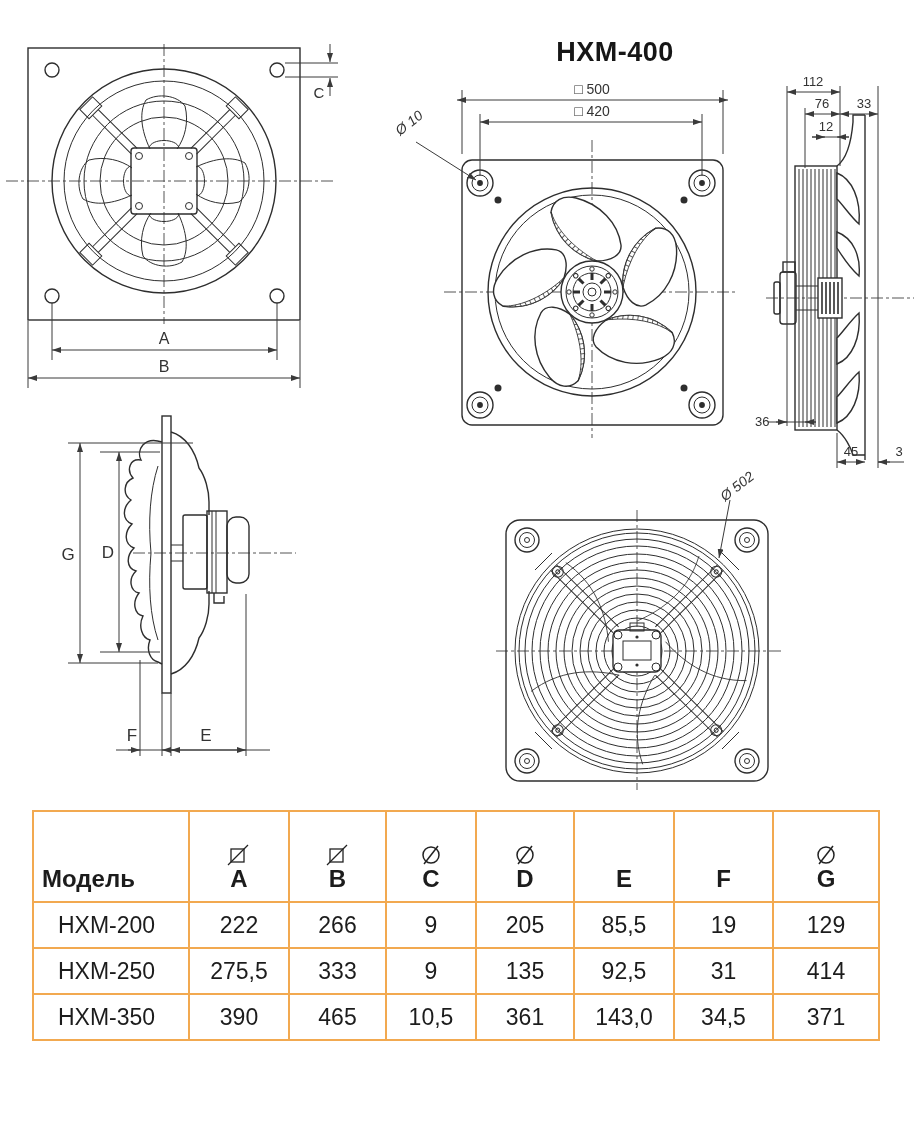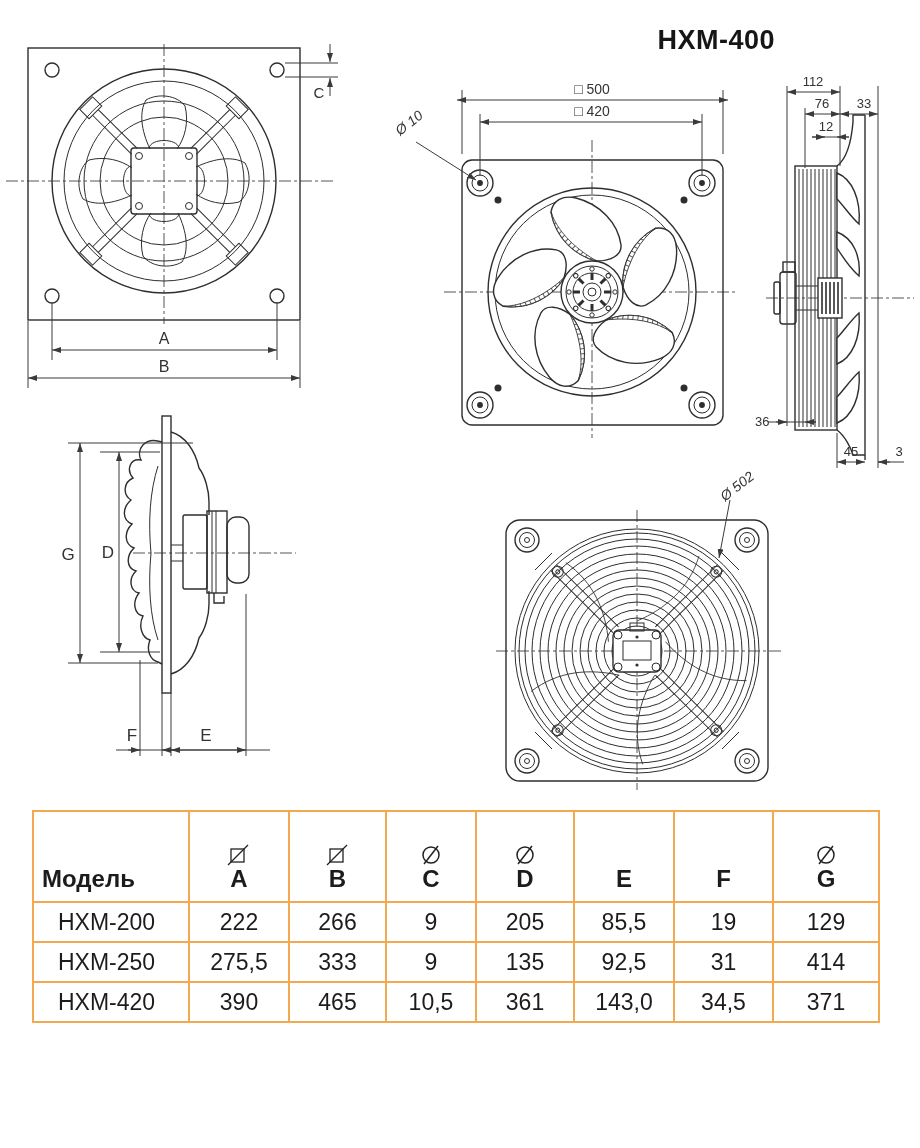--- a/index.html
+++ b/index.html
@@ -7,40 +7,40 @@
   body {
     width:920px; height:1148px;
     background:#ffffff;
     font-family:"Liberation Sans", sans-serif;
     position:relative;
     color:#1c1c1c;
   }
   .page { position:relative; width:920px; height:1148px; overflow:hidden; background:#fff; }
   .abs { position:absolute; }
   #title {
-    left:455px; top:25px; width:320px;
-    text-align:right; font-size:27px; font-weight:bold;
+    left:455px; top:37px; width:320px;
+    text-align:center; font-size:27px; font-weight:bold;
     color:#161616; letter-spacing:0.5px;
   }
   svg text { font-family:"Liberation Sans", sans-serif; fill:#333; }
   .obj { stroke:#2e2e2e; fill:none; stroke-width:1.4; }
   .thin { stroke-width:1; }
   .dim { stroke:#3a3a3a; stroke-width:1; fill:none; }
   .cl { stroke:#555; stroke-width:1; fill:none; stroke-dasharray:12 3 3 3; }
 
   
   #dim-table {
     left:32px; top:810px; width:846px;
     border-collapse:collapse; table-layout:fixed;
     background:#fff;
   }
   #dim-table th, #dim-table td { border:2px solid var(--tbl, #F2A950); }
   #dim-table thead th { height:91px; vertical-align:bottom; padding:0 0 9px 0; }
   #dim-table thead th.model-h { text-align:left; padding-left:8px; font-size:24px; }
-  #dim-table td { height:40px; text-align:center; font-size:23px; font-weight:normal; }
+  #dim-table td { height:46px; text-align:center; font-size:23px; font-weight:normal; }
   #dim-table td.model-cell { text-align:left; padding-left:24px; }
   .sym { height:34px; display:flex; align-items:flex-end; justify-content:center; }
   .collab { font-size:24px; font-weight:bold; line-height:26px; }
 </style>
 </head>
 <body>
 
 <div class="page">
 
   <div id="title" class="abs">HXM-400</div>
@@ -537,21 +537,21 @@
           <td class="model-cell">HXM-250</td>
           <td>275,5</td>
           <td>333</td>
           <td>9</td>
           <td>135</td>
           <td>92,5</td>
           <td>31</td>
           <td>414</td>
         </tr>
         <tr>
-          <td class="model-cell">HXM-420</td>
+          <td class="model-cell">HXM-350</td>
           <td>390</td>
           <td>465</td>
           <td>10,5</td>
           <td>361</td>
           <td>143,0</td>
           <td>34,5</td>
           <td>371</td>
         </tr>
       </tbody>
   </table>

